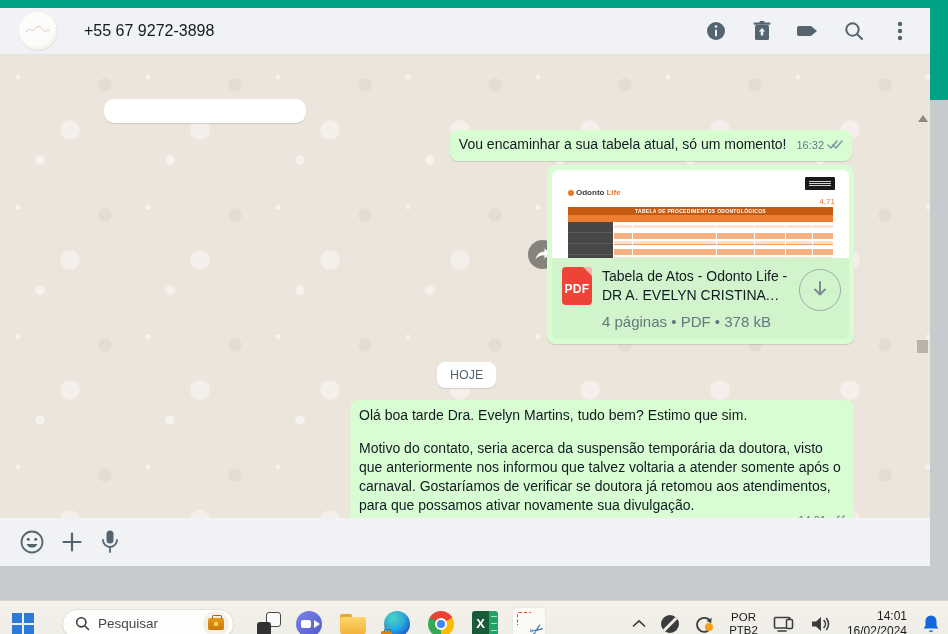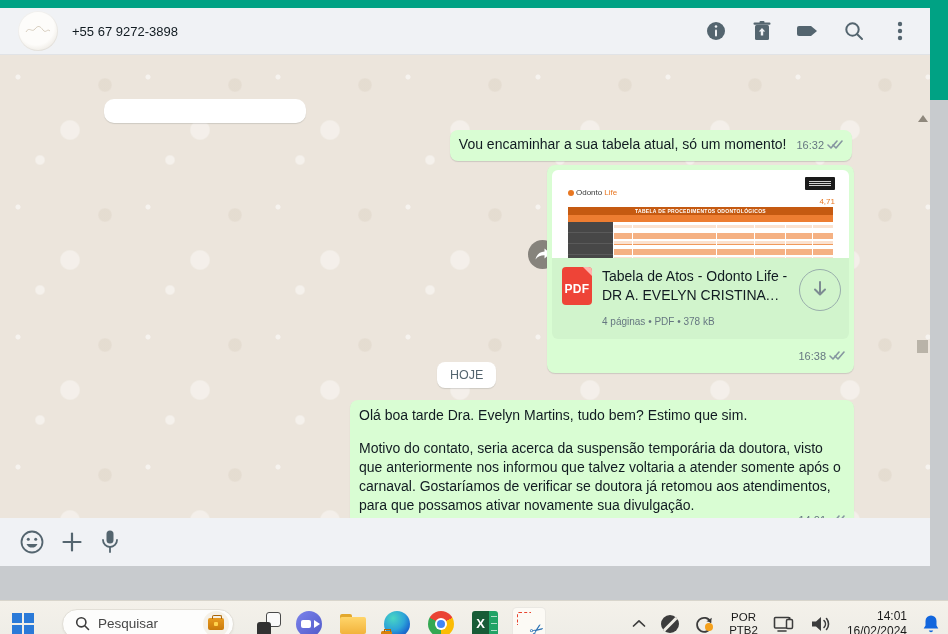--- a/index.html
+++ b/index.html
@@ -22,21 +22,21 @@
     left:0; top:8px; width:930px; height:47px; background:#f0f2f5;
     display:flex; align-items:center; border-bottom:1px solid rgba(0,0,0,.06);
   }
   .avatar {
     width:40px; height:40px; border-radius:50%; margin-left:18px;
     background:radial-gradient(circle at 45% 40%, #fdfcfa 0 55%, #efece6 75%, #e4e0d8 100%);
     box-shadow:inset 0 0 0 1px rgba(0,0,0,.05); position:relative; overflow:hidden;
     flex:0 0 auto;
   }
   .avatar svg { position:absolute; left:7px; top:13px; opacity:.55; }
-  .wa-title { margin-left:14px; font-size:13px; color:#111b21; }
+  .wa-title { margin-left:26px; font-size:16px; color:#111b21; }
   .hdr-icons { margin-left:auto; margin-right:18px; display:flex; align-items:center; gap:22px; }
   .hicon { width:24px; height:24px; display:flex; align-items:center; justify-content:center; cursor:pointer; }
 
   
   .chat {
     left:0; top:55px; width:930px; height:463px;
     background-color:#ece5dc;
     background-image:
       radial-gradient(circle at 18px 22px, rgba(255,255,255,.55) 2px, transparent 3px),
       radial-gradient(circle at 70px 75px, rgba(255,255,255,.4) 9px, transparent 10.5px),
@@ -60,21 +60,21 @@
 
   .msg1 { top:75px; right:78px; padding:5px 9px 6px; white-space:nowrap; }
   .msg1 .msg-time { margin-left:10px; }
 
   
   .msg2 { top:110px; right:76px; width:307px; padding:5px; }
   .doc-preview {
     height:88px; background:#ffffff; border-radius:6px 6px 0 0;
     position:relative; overflow:hidden;
   }
-  .pv-logo { position:absolute; left:16px; top:13px; font-size:8px; font-weight:normal; display:flex; align-items:center; gap:2px; }
+  .pv-logo { position:absolute; left:16px; top:13px; font-size:8px; font-weight:bold; display:flex; align-items:center; gap:2px; }
   .pv-logo .dot { width:6px; height:6px; border-radius:50%; background:#e87722; display:inline-block; }
   .pv-logo .dark { color:#3a3a3a; } .pv-logo .orange { color:#e87722; }
   .pv-badge { position:absolute; right:14px; top:7px; width:30px; height:13px; background:#1a1a1a; border-radius:1px;
               display:flex; flex-direction:column; justify-content:center; gap:1px; padding:0 4px; }
   .pv-badge i { display:block; height:1px; background:rgba(255,255,255,.8); }
   .pv-price { position:absolute; right:14px; top:22px; color:#e87722; font-size:8px; font-weight:normal; }
   .pv-table { position:absolute; left:16px; right:16px; top:37px; height:60px; }
   .pv-thead { height:8px; background:#c55a11; color:#ffffff; font-size:5px; line-height:8px;
               text-align:center; letter-spacing:.3px; overflow:hidden; font-weight:bold; }
   .pv-sub { height:7px; background:#ed7d31; }
@@ -92,21 +92,21 @@
   .pdf-icon {
     width:30px; height:38px; background:#ee4437; border-radius:4px; position:relative; flex:0 0 auto;
     display:flex; align-items:flex-end; justify-content:center; padding-bottom:6px;
   }
   .pdf-icon::before { content:""; position:absolute; right:0; top:0; border-style:solid;
     border-width:0 9px 9px 0; border-color:transparent #ffb4ad transparent transparent; border-radius:0 4px 0 0; }
   .pdf-label { color:#fff; font-size:12px; font-weight:bold; letter-spacing:.3px; }
   .doc-text { flex:1 1 auto; min-width:0; }
   .doc-title { font-size:14px; line-height:19px; color:#111b21;
     display:-webkit-box; -webkit-line-clamp:2; -webkit-box-orient:vertical; overflow:hidden; }
-  .doc-meta { margin-top:7px; font-size:10px; color:#667781; }
+  .doc-meta { margin-top:7px; font-size:15px; color:#667781; }
   .dl-btn {
     width:42px; height:42px; border-radius:50%; border:1.6px solid rgba(134,150,160,.75);
     display:flex; align-items:center; justify-content:center; flex:0 0 auto; margin-top:2px; cursor:pointer;
   }
   .doc-time { text-align:right; padding:7px 4px 2px 0; }
 
   .fwd-btn {
     left:528px; top:185px; width:29px; height:29px; border-radius:50%;
     background:rgba(100,98,92,.75); display:flex; align-items:center; justify-content:center; cursor:pointer;
   }
@@ -310,28 +310,20 @@
         <div class="doc-title">Tabela de Atos - Odonto Life - DR A. EVELYN CRISTINA MATAS IBR...</div>
         <div class="doc-meta">4 páginas • PDF • 378 kB</div>
       </div>
       <div class="dl-btn">
         <svg width="18" height="20" viewBox="0 0 18 20">
             <line x1="9" y1="2" x2="9" y2="14" stroke="#7d8b92" stroke-width="2" stroke-linecap="round"></line>
             <path d="M4 9.5 L9 14.5 L14 9.5" stroke="#7d8b92" stroke-width="2" fill="none" stroke-linecap="round" stroke-linejoin="round"></path>
           </svg>
       </div>
     </div>
-    <div class="doc-time">
-      <span class="msg-time">16:38</span><span class="ticks">
-        <svg width="16" height="11" viewBox="0 0 16 11">
-            <path d="M1 6 l3 3 L10 2" stroke="#8696a0" stroke-width="1.6" fill="none" stroke-linecap="round" stroke-linejoin="round"></path>
-            <path d="M6 6 l3 3 L15 2" stroke="#8696a0" stroke-width="1.6" fill="none" stroke-linecap="round" stroke-linejoin="round"></path>
-          </svg>
-      </span>
-    </div>
   </div>
 
   <div class="abs date-pill">HOJE</div>
 
   <div class="bubble msg3">
     <p>Olá boa tarde Dra. Evelyn Martins, tudo bem? Estimo que sim.</p>
     <p>Motivo do contato, seria acerca da suspensão temporária da doutora, visto que anteriormente nos informou que talvez voltaria a atender somente após o carnaval. Gostaríamos de verificar se doutora já retomou aos atendimentos, para que possamos ativar novamente sua divulgação.</p>
     <span class="time-row">
       <span class="msg-time">14:01</span><span class="ticks">
         <svg width="16" height="11" viewBox="0 0 16 11">

